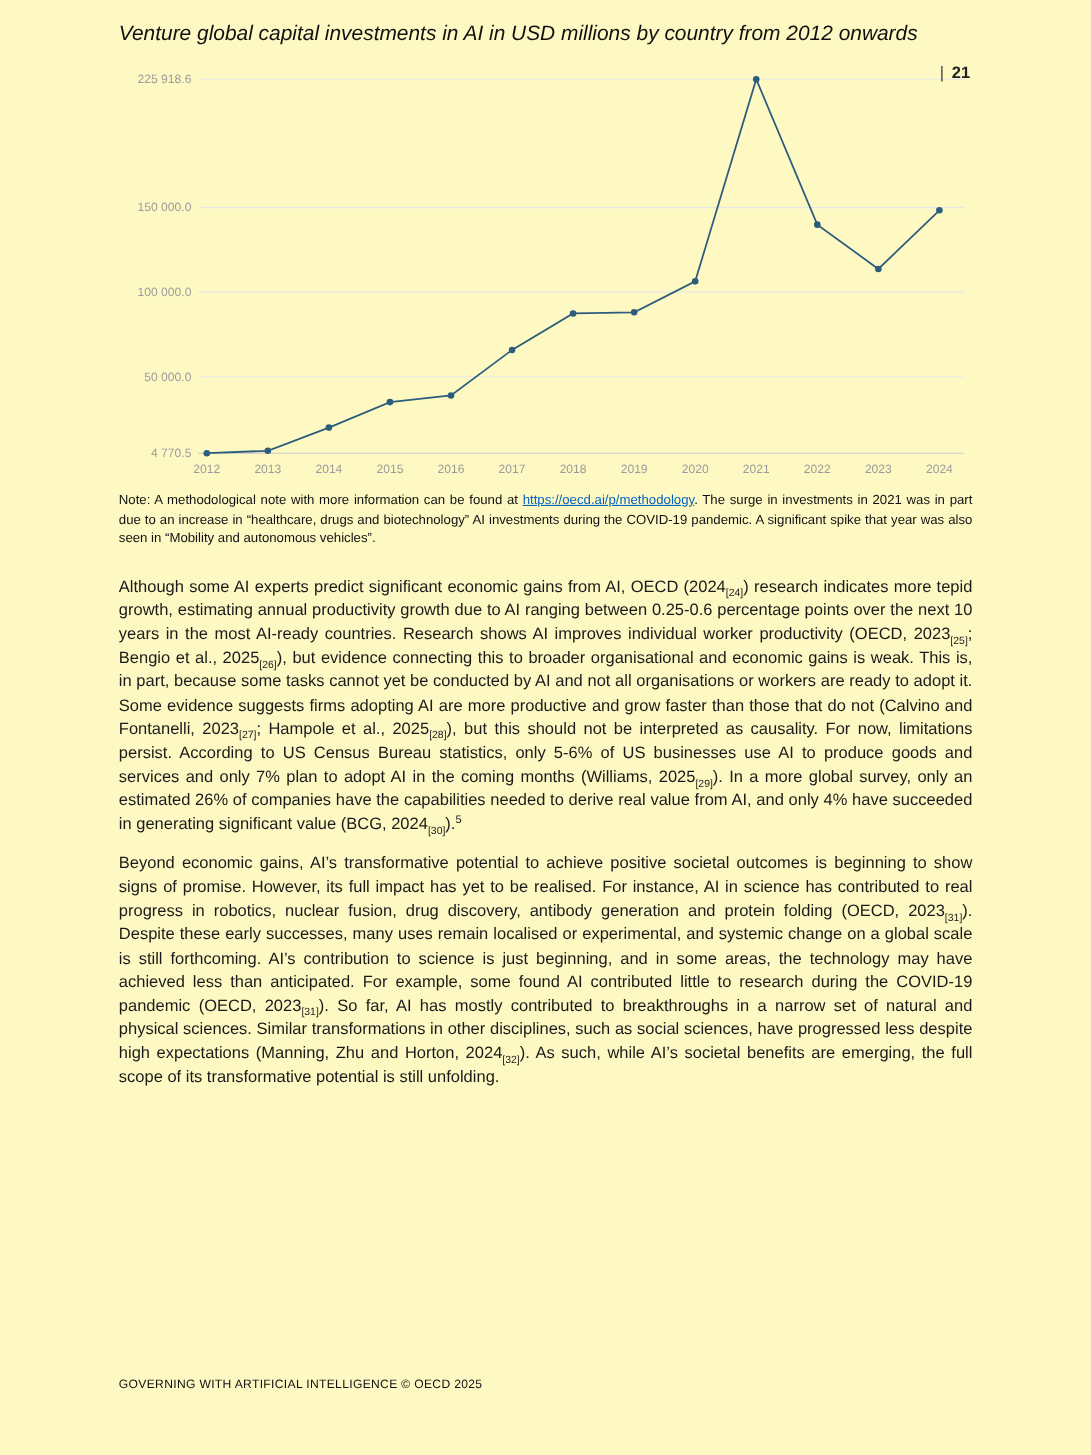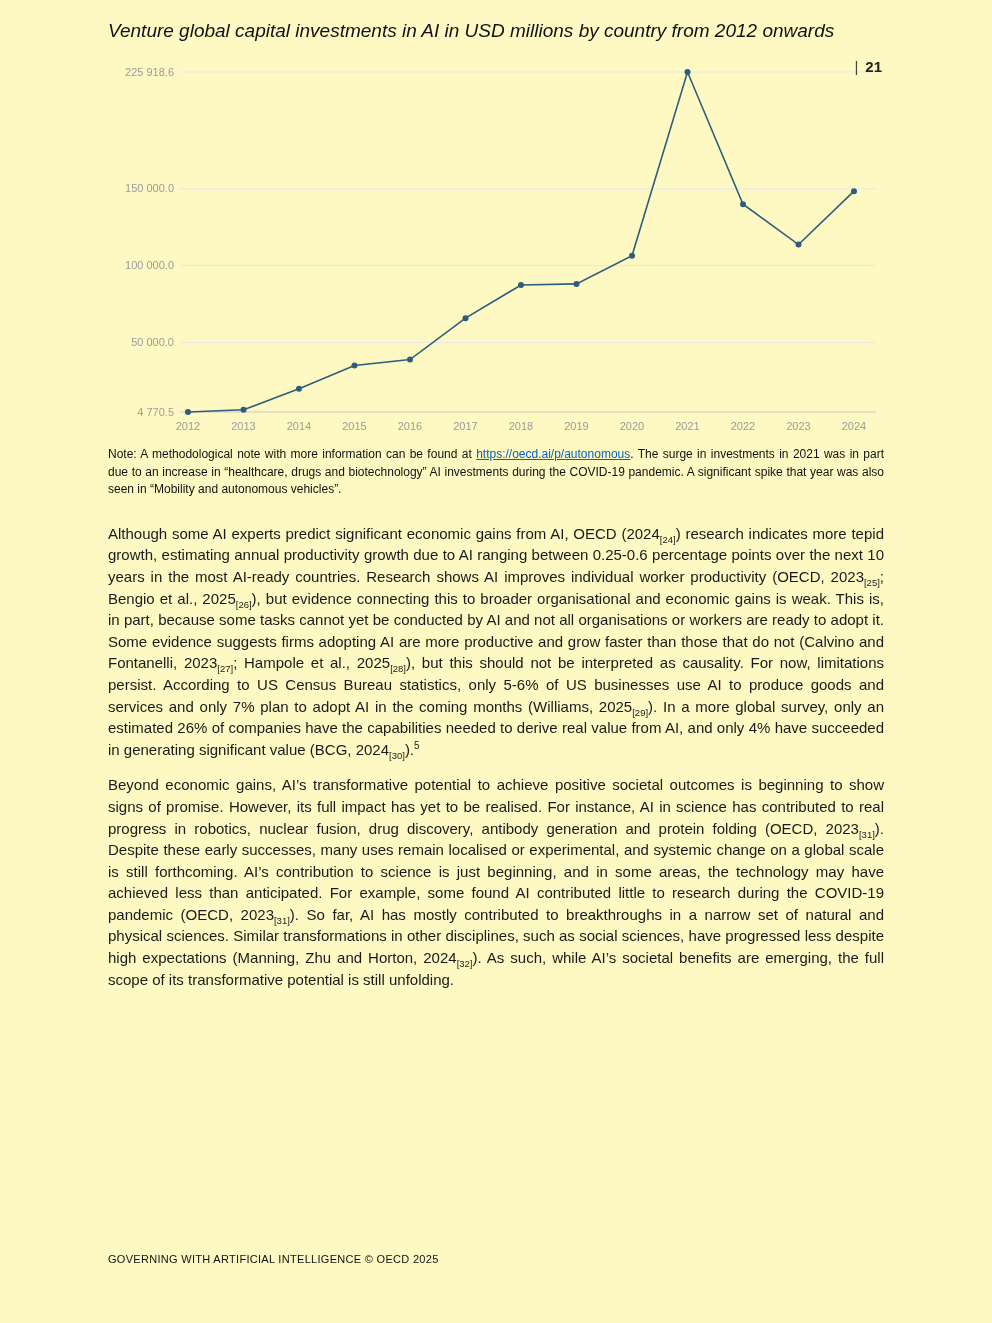--- a/index.html
+++ b/index.html
@@ -78,21 +78,21 @@
         <circle cx="468.5" cy="231.88662258459377" r="3" fill="#2d5d7d"></circle>
         <circle cx="524" cy="203.75163069454362" r="3" fill="#2d5d7d"></circle>
         <circle cx="579.5" cy="20" r="3" fill="#2d5d7d"></circle>
         <circle cx="635" cy="152.2476837919928" r="3" fill="#2d5d7d"></circle>
         <circle cx="690.5" cy="192.52838256354" r="3" fill="#2d5d7d"></circle>
         <circle cx="746" cy="139.1795181600023" r="3" fill="#2d5d7d"></circle>
       </svg>
   </div>
 
   <div class="notes">
-    <div class="note-block">Note: A methodological note with more information can be found at <a href="#" class="doc-link">https://oecd.ai/p/autonomous</a>. The surge in investments in 2021 was in part due to an increase in “healthcare, drugs and biotechnology” AI investments during the COVID-19 pandemic. A significant spike that year was also seen in “Mobility and autonomous vehicles”.</div>
+    <div class="note-block">Note: A methodological note with more information can be found at <a href="#" class="doc-link">https://oecd.ai/p/methodology</a>. The surge in investments in 2021 was in part due to an increase in “healthcare, drugs and biotechnology” AI investments during the COVID-19 pandemic. A significant spike that year was also seen in “Mobility and autonomous vehicles”.</div>
   </div>
 
   <p class="body-para para-1">Although some AI experts predict significant economic gains from AI, OECD (2024<sub>[24]</sub>) research indicates more tepid growth, estimating annual productivity growth due to AI ranging between 0.25-0.6 percentage points over the next 10 years in the most AI-ready countries. Research shows AI improves individual worker productivity (OECD, 2023<sub>[25]</sub>; Bengio et al., 2025<sub>[26]</sub>), but evidence connecting this to broader organisational and economic gains is weak. This is, in part, because some tasks cannot yet be conducted by AI and not all organisations or workers are ready to adopt it. Some evidence suggests firms adopting AI are more productive and grow faster than those that do not (Calvino and Fontanelli, 2023<sub>[27]</sub>; Hampole et al., 2025<sub>[28]</sub>), but this should not be interpreted as causality. For now, limitations persist. According to US Census Bureau statistics, only 5-6% of US businesses use AI to produce goods and services and only 7% plan to adopt AI in the coming months (Williams, 2025<sub>[29]</sub>). In a more global survey, only an estimated 26% of companies have the capabilities needed to derive real value from AI, and only 4% have succeeded in generating significant value (BCG, 2024<sub>[30]</sub>).<sup>5</sup></p>
 
   <p class="body-para para-2">Beyond economic gains, AI’s transformative potential to achieve positive societal outcomes is beginning to show signs of promise. However, its full impact has yet to be realised. For instance, AI in science has contributed to real progress in robotics, nuclear fusion, drug discovery, antibody generation and protein folding (OECD, 2023<sub>[31]</sub>). Despite these early successes, many uses remain localised or experimental, and systemic change on a global scale is still forthcoming. AI’s contribution to science is just beginning, and in some areas, the technology may have achieved less than anticipated. For example, some found AI contributed little to research during the COVID-19 pandemic (OECD, 2023<sub>[31]</sub>). So far, AI has mostly contributed to breakthroughs in a narrow set of natural and physical sciences. Similar transformations in other disciplines, such as social sciences, have progressed less despite high expectations (Manning, Zhu and Horton, 2024<sub>[32]</sub>). As such, while AI’s societal benefits are emerging, the full scope of its transformative potential is still unfolding.</p>
 
   <div class="footer">GOVERNING WITH ARTIFICIAL INTELLIGENCE © OECD 2025</div>
 
 </div>
 

